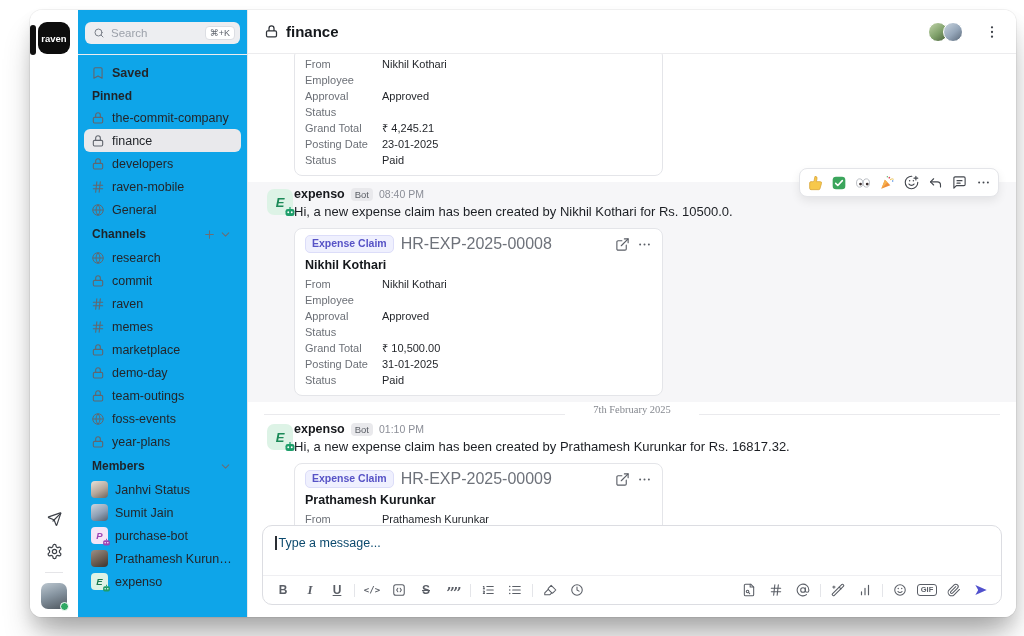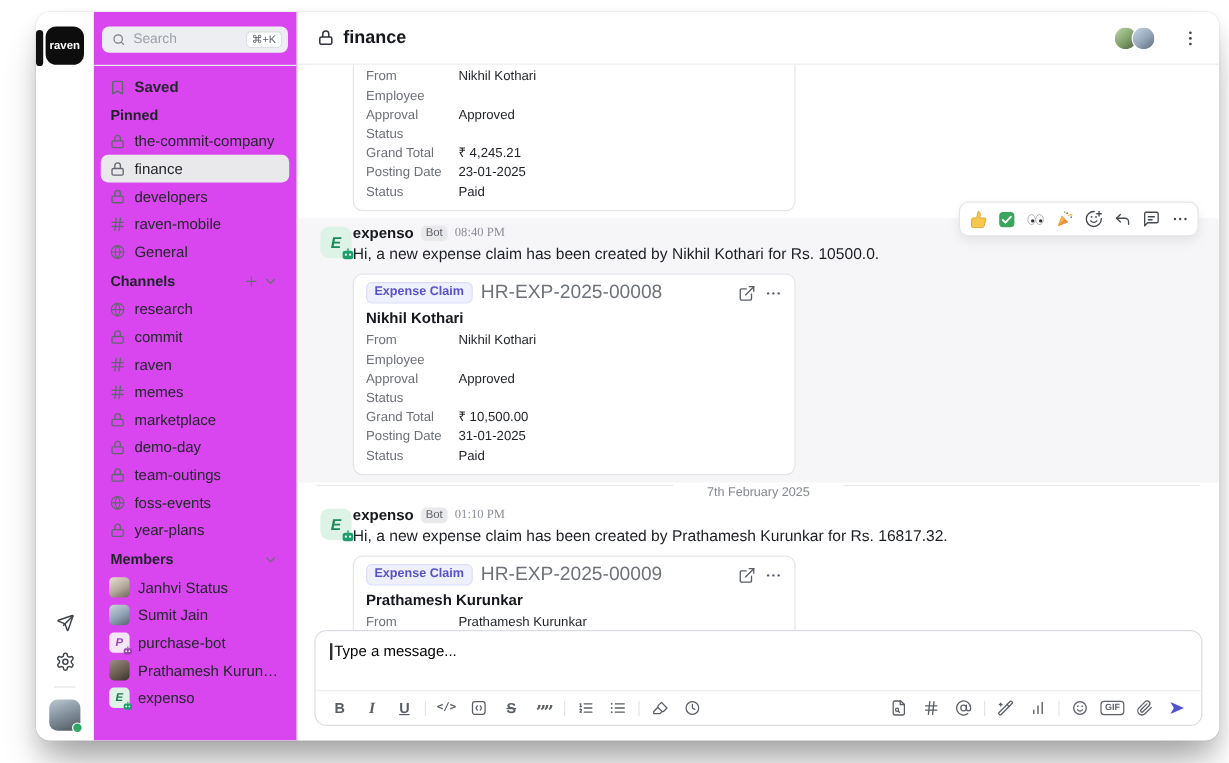--- a/index.html
+++ b/index.html
@@ -17,21 +17,21 @@
   .logo { width:32px; height:32px; background:#0d0d0d; border-radius:9px; color:#fff; display:flex; align-items:center; justify-content:center; font-size:9.5px; font-weight:600; cursor:pointer; }
   .rail-spacer { flex:1; }
   .rail-btn { background:none; border:none; color:#3d4148; width:28px; height:22px; display:flex; align-items:center; justify-content:center; cursor:pointer; margin-bottom:10px; }
   .rail-btn svg { width:17px; height:17px; }
   .rail-divider { width:18px; height:1px; background:#E5E5E8; margin:0 0 10px; }
   .rail-avatar { width:26px; height:26px; border-radius:7px; position:relative; cursor:pointer;
     background:linear-gradient(160deg,#bcc7d0 0%,#8795a1 45%,#4e565e 100%); }
   .online-dot { position:absolute; right:-2px; bottom:-2px; width:9px; height:9px; border-radius:50%; background:#2FA862; border:1.5px solid #fff; }
 
   
-  .sidebar { width:170px; flex:none; background:#d946ef; border-right:1px solid #E9E9EC; display:flex; flex-direction:column; padding-top:12px; overflow:hidden; }
+  .sidebar { width:170px; flex:none; background:#0ea5e9; border-right:1px solid #E9E9EC; display:flex; flex-direction:column; padding-top:12px; overflow:hidden; }
   .search-wrap { padding:0 7px 10px; flex:none; }
   .search-box { height:22px; background:#EDEEF1; border-radius:6px; display:flex; align-items:center; gap:6px; padding:0 5px 0 8px; cursor:pointer; }
   .search-box svg { width:12px; height:12px; color:#7a7f88; flex:none; }
   .search-ph { flex:1; font-size:11.5px; color:#9CA1AA; }
   .kbd { font-size:9px; color:#5F646D; background:#fff; border:1px solid #DCDEE3; border-radius:4px; padding:1.5px 4px; line-height:1; }
   .sb-divider { height:1px; background:#ECECEF; margin-bottom:6px; flex:none; }
   .sb-item { height:23px; flex:none; display:flex; align-items:center; gap:7px; padding:0 7px; margin:0 6px; border-radius:6px; font-size:12.5px; color:#23262B; font-weight:500; cursor:pointer; }
   .sb-item.sel { background:#E9E9EC; }
   .sb-ic { width:14px; height:14px; color:#62666E; flex:none; display:flex; align-items:center; justify-content:center; }
   .sb-ic svg { width:14px; height:14px; }
@@ -70,44 +70,44 @@
   .crow { display:flex; font-size:11px; line-height:16px; }
   .cl { width:77px; color:#6C7077; flex:none; }
   .cv { color:#1F2227; }
   .msg { position:relative; padding:5px 16px 6px 46px; flex:none; }
   .msg.hovered { background:#F6F6F8; }
   .msg-av { position:absolute; left:19px; top:7px; width:26px; height:26px; border-radius:7px; background:#DDF3E6; color:#1B8A58; display:flex; align-items:center; justify-content:center; font-weight:700; font-size:13px; font-style:normal; }
   .msg-av .bot-badge { width:12px; height:12px; right:-3px; bottom:-3px; }
   .msg-head { display:flex; align-items:center; gap:6px; line-height:15px; }
   .sender { font-size:12.5px; font-weight:700; color:#17191D; }
   .bot-tag { font-size:9.5px; color:#5B5F66; background:#E9E9EC; border-radius:4px; padding:2px 4px; line-height:1; }
-  .msg-time { font-size:10.5px; color:#8B8E97;font-family:Liberation Serif, serif; }
+  .msg-time { font-size:10.5px; color:#8B8E97; }
   .msg-text { font-size:13px; color:#1C1F24; margin-top:2px; line-height:16px; }
   .msg .doc-card { margin-top:8px; }
   .dc-head { display:flex; align-items:center; gap:7px; height:16px; }
   .dt-badge { font-size:10.5px; font-weight:600; color:#5753C6; background:#EFF0FE; border:1px solid #DCDDF9; border-radius:5px; padding:2px 6px; line-height:1.1; }
   .doc-id { font-size:16px; color:#6E727A; }
   .dc-sp { flex:1; }
   .dc-ic { color:#5a5e66; width:15px; height:15px; cursor:pointer; }
   .dc-ic svg { width:15px; height:15px; }
   .dc-title { font-size:12.5px; font-weight:700; color:#15181C; margin:6px 0 3px; line-height:15px; }
-  .date-div { display:flex; align-items:flex-start; gap:28px; padding:2px 16px; height:15px; flex:none; }
+  .date-div { display:flex; align-items:flex-end; gap:28px; padding:2px 16px; height:15px; flex:none;font-family:Liberation Serif, serif; }
   .dd-line { flex:1; height:1px; background:#EAEAED; }
   .dd-text { font-size:10.5px; color:#85888F; }
 
   .hover-toolbar { position:absolute; top:-14px; right:17px; background:#fff; border:1px solid #E4E5E9; border-radius:8px;
     box-shadow:0 4px 10px rgba(0,0,0,.08); display:flex; align-items:center; padding:3px 4px; gap:2px; z-index:4; }
   .ht-btn { width:22px; height:21px; display:flex; align-items:center; justify-content:center; border-radius:5px; cursor:pointer; color:#44484f; }
   .ht-btn svg { width:15px; height:15px; }
   .ht-emoji svg { width:16px; height:16px; }
 
   .composer { flex:none; margin:0 14px 12px; border:1px solid #DCDDE2; border-radius:10px; background:#fff; }
   .comp-input { padding:10px 12px; height:49px; display:flex; align-items:flex-start; cursor:text; }
   .caret { width:1.5px; height:14px; background:#2a2e34; margin-right:2px; flex:none; }
-  .comp-ph { font-size:12.5px; color:#000000; line-height:14px; }
+  .comp-ph { font-size:12.5px; color:#0c4a6e; line-height:14px; }
   .comp-toolbar { display:flex; align-items:center; padding:4px 10px; border-top:1px solid #EFEFF2; color:#5a5e66; gap:7px; height:29px; }
   .tb-btn { width:20px; height:20px; display:flex; align-items:center; justify-content:center; cursor:pointer; border-radius:4px; flex:none; }
   .tb-btn svg { width:14px; height:14px; }
   .tb-sep { width:1px; height:13px; background:#E4E5E9; flex:none; }
   .tb-sp { flex:1; }
   .tb-b { font-weight:800; font-size:12px; font-style:normal; }
   .tb-i { font-style:italic; font-family:"Liberation Serif", serif; font-size:13px; font-weight:700; }
   .tb-u { text-decoration:underline; font-size:12px; font-weight:600; }
   .tb-s { text-decoration:line-through; font-size:12px; font-weight:600; }
   .tb-q { font-family:"DejaVu Serif", serif; font-size:15px; font-weight:700; letter-spacing:-2px; line-height:1; padding-top:7px; }

